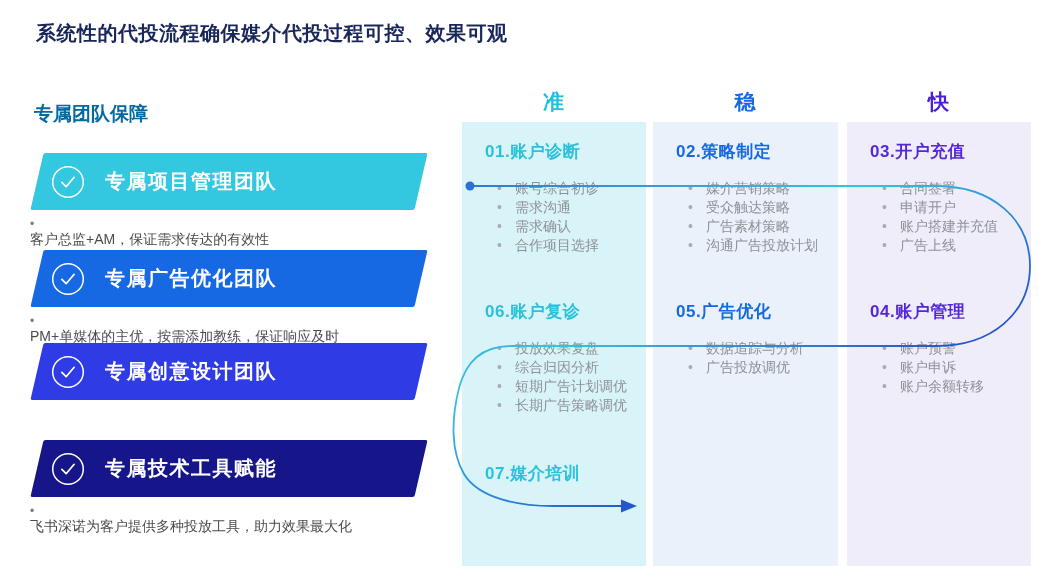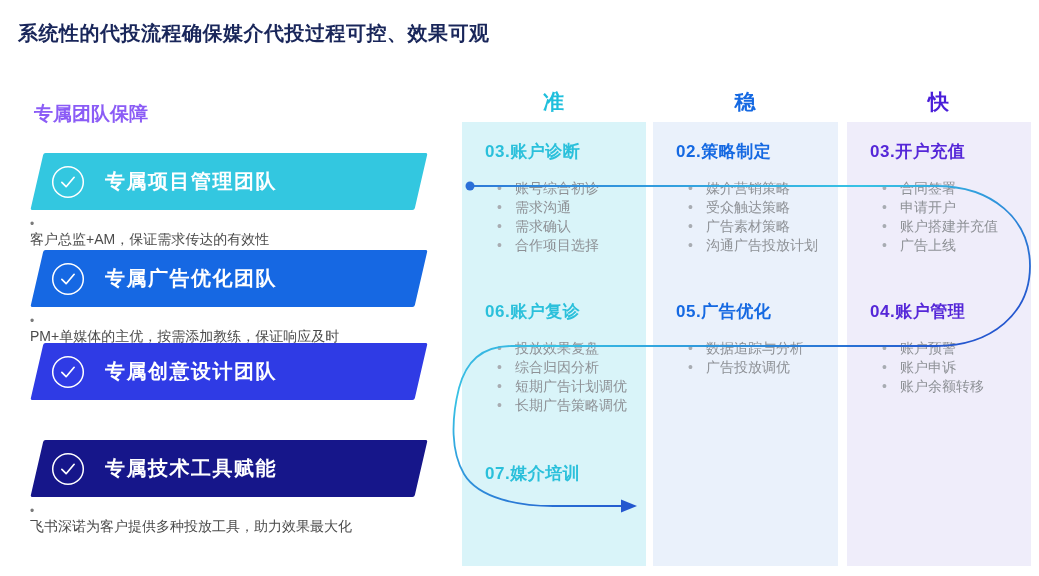--- a/index.html
+++ b/index.html
@@ -29,22 +29,22 @@
   .sec-items{list-style:none;margin:17px 0 0 6px;padding:0;}
   .sec-items li{position:relative;padding-left:24px;font-size:14px;line-height:19px;color:#8E9196;}
   .sec-items li::before{content:"•";position:absolute;left:6px;color:#A8ACB2;}
   
   #flow{position:absolute;left:0;top:0;z-index:5;pointer-events:none;}
 </style>
 </head>
 <body>
 
 <div class="slide">
-  <div class="title" style="color: rgb(25, 38, 90);">系统性的代投流程确保媒介代投过程可控、效果可观</div>
-  <div class="left-heading" style="color: #8b5cf6;">专属团队保障</div>
+  <div class="title" style="color: rgb(25, 38, 90); margin-left: 18px;">系统性的代投流程确保媒介代投过程可控、效果可观</div>
+  <div class="left-heading" style="color: #0369a1;">专属团队保障</div>
   <div id="teams">
       <div class="team" style="top: 153px;">
         <div class="banner">
        <span class="skew-bg" style="background:#33C7E0"></span>
        <span class="check-icon">
          <svg viewBox="0 0 36 36" width="34" height="34">
            <circle cx="18" cy="18" r="16.2" fill="none" stroke="#fff" stroke-width="1.6"></circle>
            <path d="M11.5 18.5l4.5 4.5 8.5-10" fill="none" stroke="#fff" stroke-width="1.8" stroke-linecap="round" stroke-linejoin="round"></path>
          </svg>
        </span>
@@ -98,21 +98,21 @@
        <span class="ddot"></span>
        <span>飞书深诺为客户提供多种投放工具，助力效果最大化</span>
      </div>
       </div>
     </div>
   <div id="columns">
       <div class="col" style="left: 462px; width: 184px;">
         <div class="keyword" style="color:#1FBFDC">准</div>
      <div class="panel" style="background:#D9F4F9">
           <div class="sec" style="top:20px">
-               <div class="sec-title" style="color:#2BC0DB">03.账户诊断</div>
+               <div class="sec-title" style="color:#2BC0DB">01.账户诊断</div>
                <ul class="sec-items">
               <li>
          <span>账号综合初诊</span>
        </li>
               <li>
          <span>需求沟通</span>
        </li>
               <li>
          <span>需求确认</span>
        </li>

